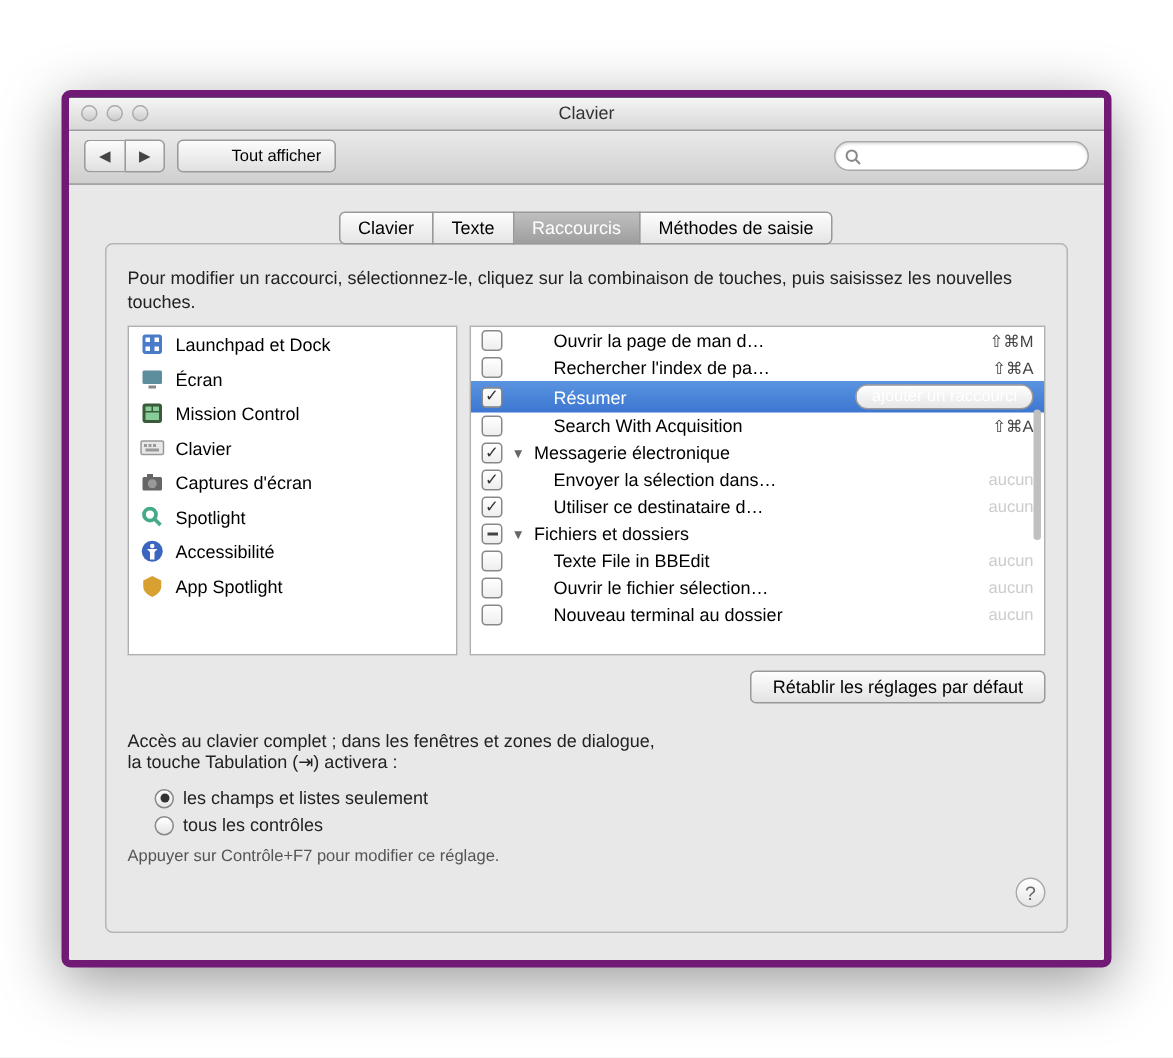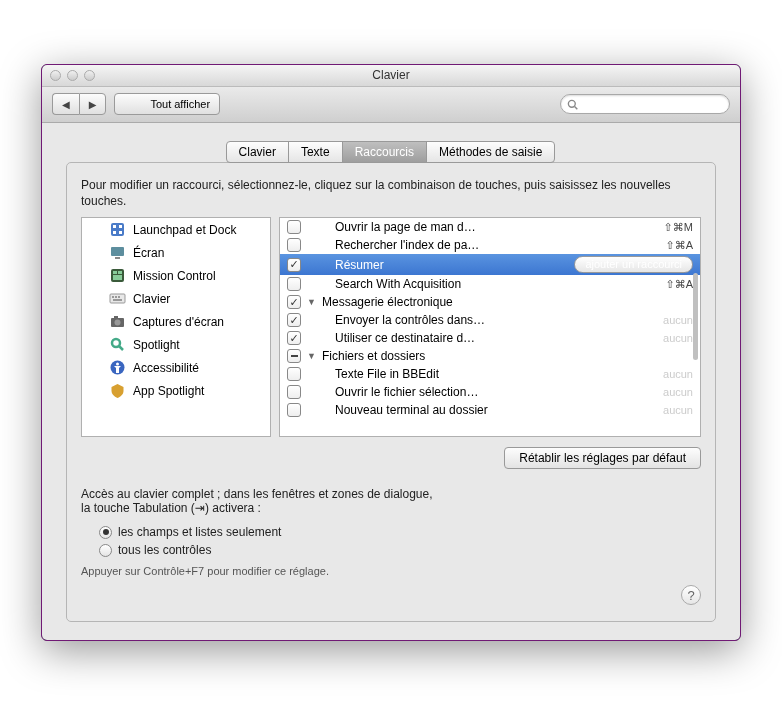--- a/index.html
+++ b/index.html
@@ -12,21 +12,21 @@
   display: flex;
   align-items: center;
   justify-content: center;
 }
 .window {
   width: 700px;
   background: #0f172a;
   border-radius: 6px;
   box-shadow: 0 10px 40px rgba(0,0,0,0.4);
   overflow: hidden;
-  border: 1px solid #701a75;
+  border: 5px solid #701a75;
 }
 .titlebar {
   height: 22px;
   background: linear-gradient(#f5f5f5,#d8d8d8);
   border-bottom: 1px solid #bbb;
   display: flex;
   align-items: center;
   padding: 0 8px;
   position: relative;
 }
@@ -75,21 +75,21 @@
 .panel {
   border:1px solid #b5b5b5; border-radius:5px;
   padding:14px 14px 16px 14px; background:#e8e8e8;
 }
 .intro { font-size:12px; color:#222; margin-bottom:8px; line-height:1.35;}
 .lists { display:flex; gap:8px; }
 .listbox {
   background:#fff; border:1px solid #b0b0b0;
   height:220px; overflow:hidden; position:relative;
 }
-.left { width:190px;padding-left:20px; }
+.left { width:220px; }
 .right { flex:1; }
 .cat { display:flex; align-items:center; gap:7px; padding:3px 7px; font-size:12px; cursor:pointer;}
 .cat.sel { background: linear-gradient(#e4e4e4,#d2d2d2); }
 .cat .ic { width:17px; height:17px; display:flex; align-items:center; justify-content:center; flex:none;}
 .row { display:flex; align-items:center; padding:2px 7px; gap:6px; font-size:12px; position:relative;}
 .row.sel { background: linear-gradient(#5a94e0,#3c76d1); color:#fff;}
 .cb { width:14px; height:14px; border:1px solid #888; border-radius:3px; background:linear-gradient(#fff,#eee); flex:none; display:flex; align-items:center; justify-content:center;}
 .cb.on::after{ content:"✓"; font-size:11px; color:#333; line-height:1;}
 .cb.dash::after{ content:""; width:7px; height:2px; background:#444;}
 .disc { width:9px; font-size:9px; color:#666; flex:none; text-align:center;}
@@ -274,21 +274,21 @@
               <span class="short">⇧⌘A</span>
             </div>
             <div class="row">
               <span class="cb on"></span>
               <span class="disc">▼</span>
               <span class="rlabel">Messagerie électronique</span>
             </div>
             <div class="row">
               <span class="cb on"></span>
               <span class="indent"></span>
-              <span class="rlabel">Envoyer la contrôles dans…</span>
+              <span class="rlabel">Envoyer la sélection dans…</span>
               <span class="shortg">aucun</span>
             </div>
             <div class="row">
               <span class="cb on"></span>
               <span class="indent"></span>
               <span class="rlabel">Utiliser ce destinataire d…</span>
               <span class="shortg">aucun</span>
             </div>
             <div class="row">
               <span class="cb dash"></span>

